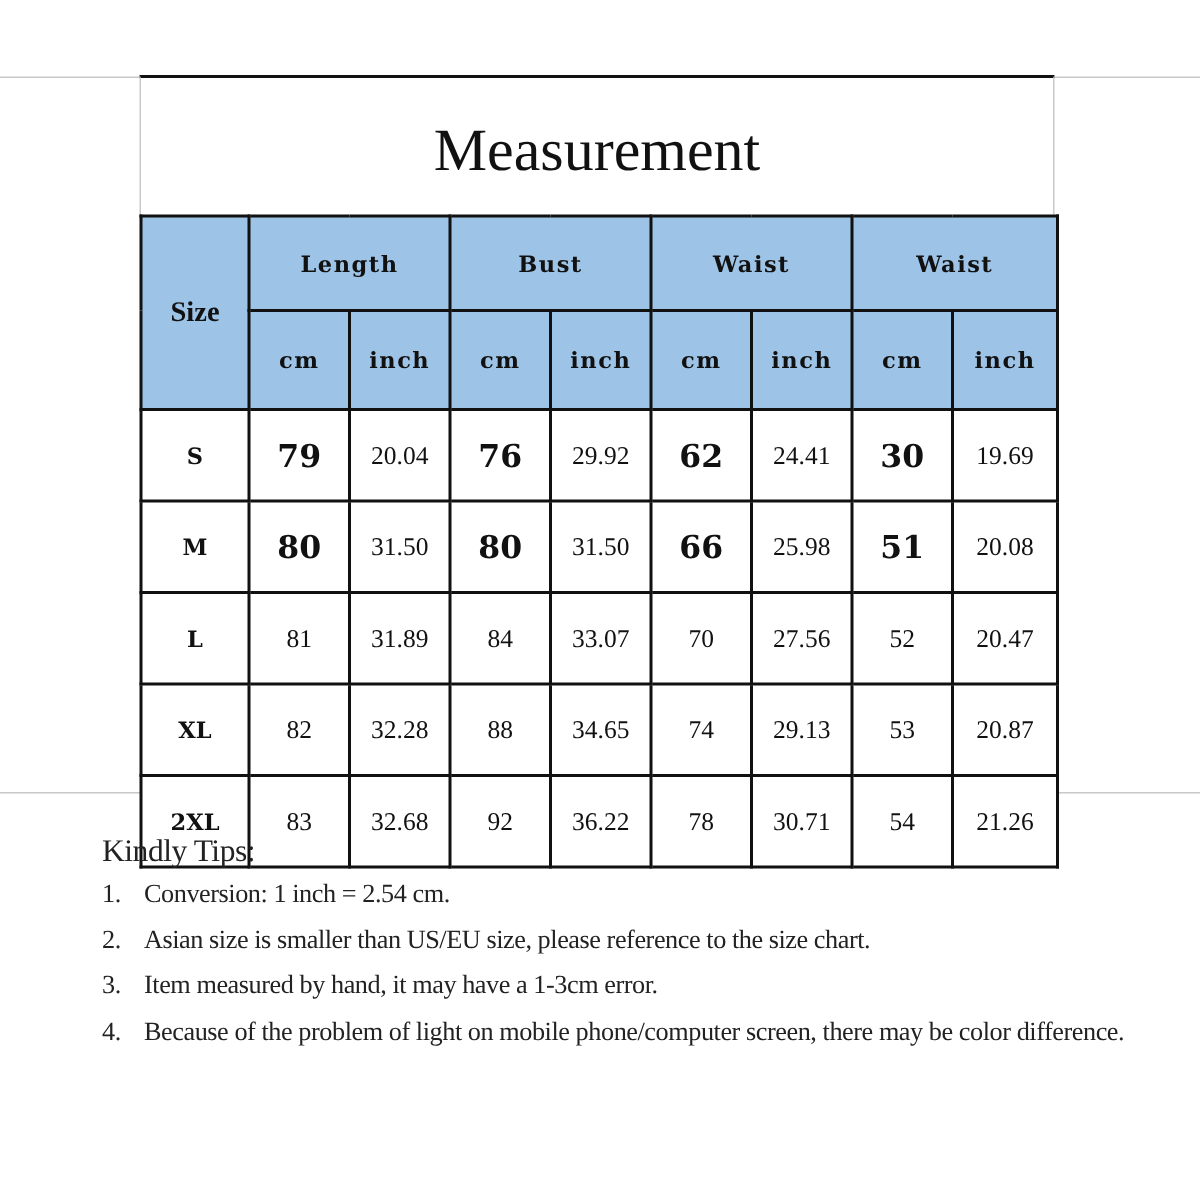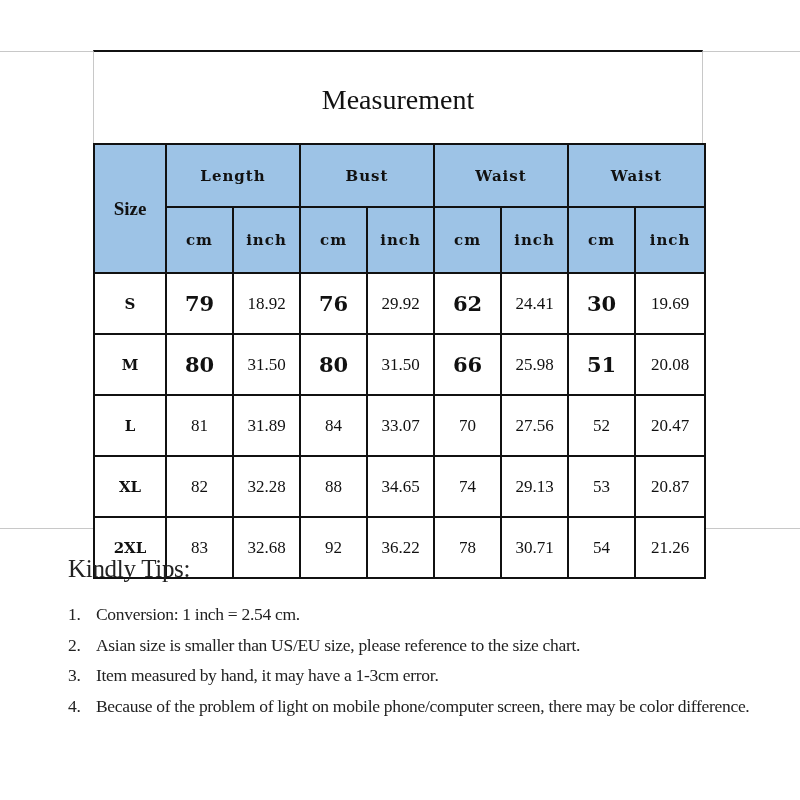--- a/index.html
+++ b/index.html
@@ -2,33 +2,33 @@
 <html><head>
   <meta charset="utf-8">
   <style>
     html, body { margin: 0; padding: 0; background: #ffffff; }
     body { width: 800px; height: 800px; position: relative; overflow: hidden;
            font-family: "Liberation Serif", serif; color: #111; }
     .hline { position: absolute; left: 0; width: 800px; height: 1px; background: #c8c8c8; }
     .title-box { position: absolute; left: 93px; top: 50px; width: 610px; height: 93px;
                  border-top: 2px solid #111; border-left: 1px solid #c8c8c8; border-right: 1px solid #c8c8c8;
                  box-sizing: border-box; display: flex; align-items: center; justify-content: center; background:#fff; }
-    .title-box span { font-size: 28px; font-family: "Liberation Serif", serif; color:#111; margin-top: 4px; }
+    .title-box span { font-size: 40px; font-family: "Liberation Serif", serif; color:#111; margin-top: 4px; }
     table.size-table { position: absolute; left: 93px; top: 143px; width: 611px; border-collapse: collapse;
                        table-layout: fixed; }
     table.size-table td, table.size-table th { border: 2.5px solid #111; text-align: center; padding: 4px; }
     th.hdr { background: #9dc3e6; font-weight: bold; font-family: "DejaVu Serif", serif; font-size: 15px; letter-spacing: 1px; }
     th.size-hdr { font-family: "Liberation Serif", serif; font-size: 19px; letter-spacing: 0; }
     tr.h1 th { height: 53px; }
     tr.h2 th { height: 56px; }
     td.cell { height: 51px; font-size: 17px; font-family: "Liberation Serif", serif; background: #fff; }
     td.bold { font-weight: bold; font-family: "DejaVu Serif", serif; font-size: 21px; }
     td.size-cell { font-weight: bold; font-family: "DejaVu Serif", serif; font-size: 15px; }
     .tips { position: absolute; left: 68px; top: 555px; width: 700px; font-family: "Liberation Serif", serif; color: #222; }
-    .tips-title { font-size: 25px; margin-bottom: 16px; letter-spacing: -0.3px; }
+    .tips-title { font-size: 21px; letter-spacing: -0.3px; }
     .tips ol { margin: 0; padding: 0; list-style: none; }
     .tips li { font-size: 17.5px; line-height: 30.5px; display: flex; letter-spacing: -0.3px; }
     .tips .num { width: 28px; flex: none; }
     .tips .txt { flex: 1; }
   </style>
 </head>
 <body>
 
 <div class="hline" style="top:51px;"></div>
 <div class="hline" style="top:528px;"></div>
@@ -65,21 +65,21 @@
       <th class="hdr">cm</th>
       <th class="hdr">inch</th>
       <th class="hdr">cm</th>
       <th class="hdr">inch</th>
     </tr>
   </thead>
   <tbody>
     <tr>
       <td class="cell size-cell">S</td>
       <td class="cell bold">79</td>
-      <td class="cell">18.92</td>
+      <td class="cell">20.04</td>
       <td class="cell bold">76</td>
       <td class="cell">29.92</td>
       <td class="cell bold">62</td>
       <td class="cell">24.41</td>
       <td class="cell bold">30</td>
       <td class="cell">19.69</td>
     </tr>
     <tr>
       <td class="cell size-cell">M</td>
       <td class="cell bold">80</td>

